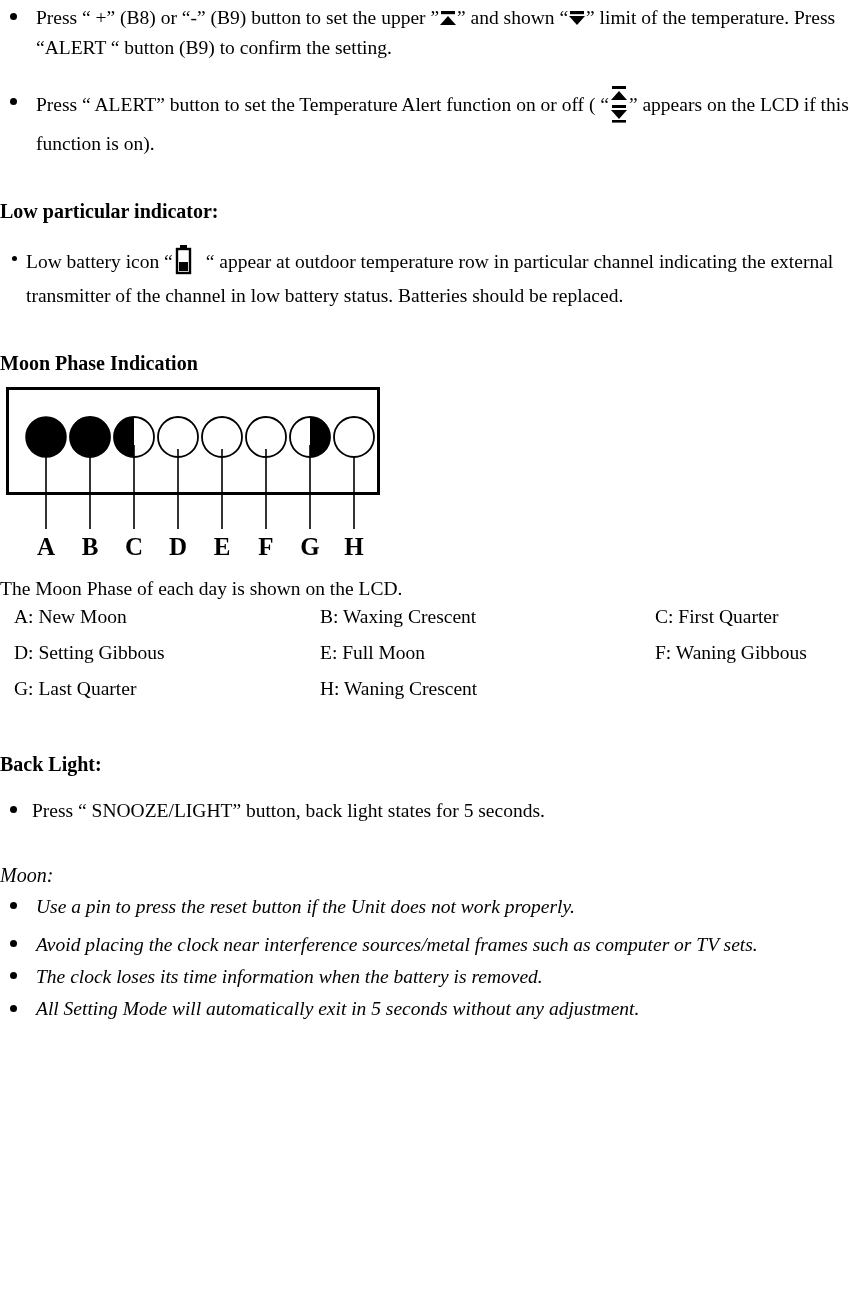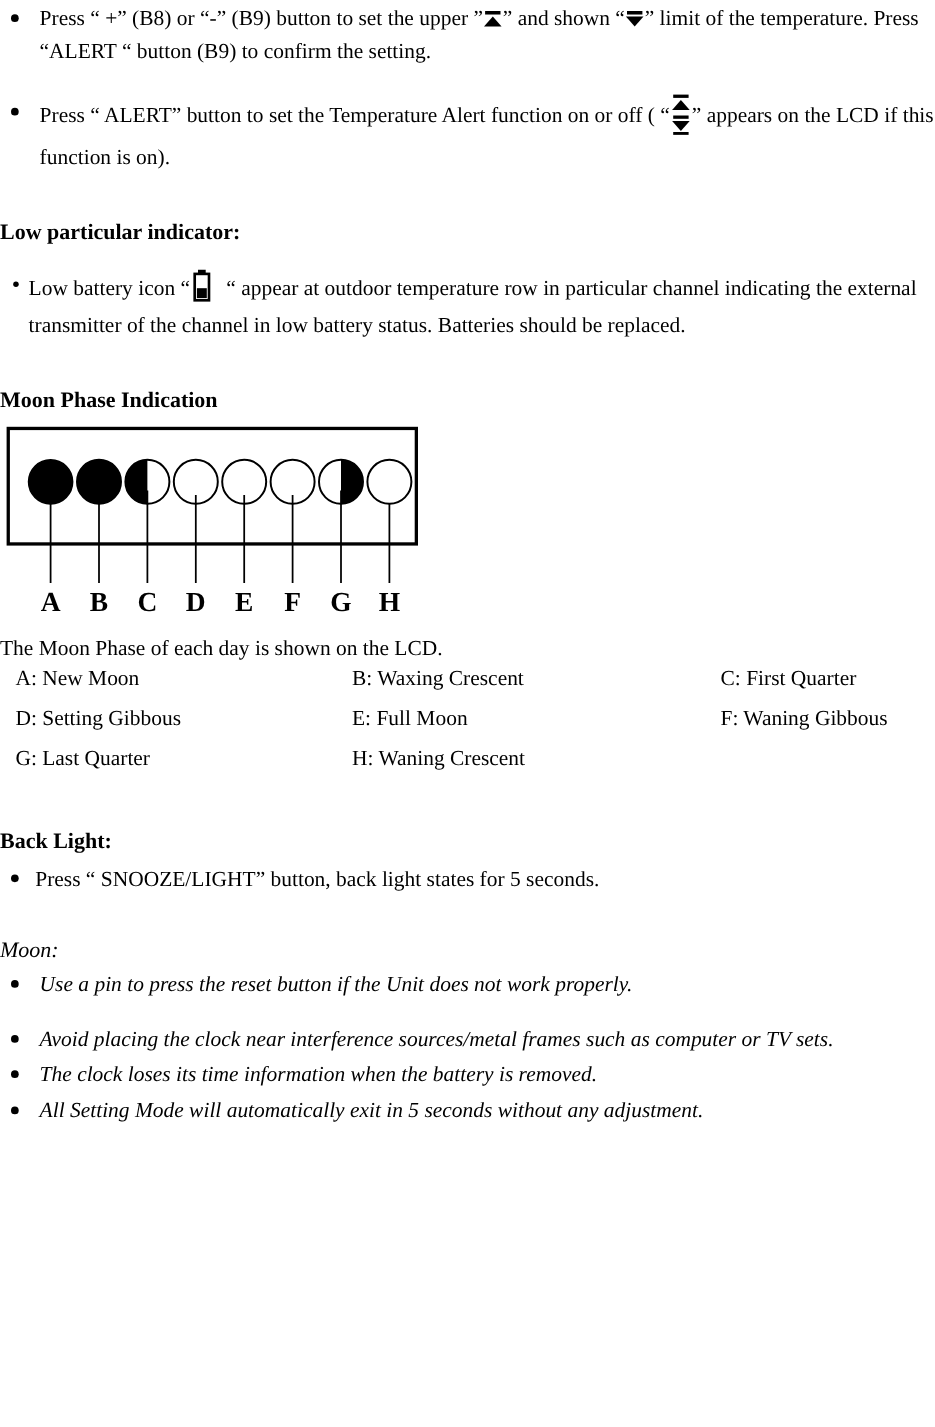--- a/index.html
+++ b/index.html
@@ -217,32 +217,32 @@
       <span class="legcell c3">F: Waning Gibbous</span>
     </div>
     <div class="legrow">
       <span class="legcell c1">G: Last Quarter</span>
       <span class="legcell c2">H: Waning Crescent</span>
     </div>
   </div>
 
   <h2 class="head" style="margin-top:38px;">Back Light:</h2>
 
-  <div class="row li" style="margin-top:8px;padding-left:32px;">
+  <div class="row li" style="margin-top:20px;padding-left:32px;">
     <span class="bullet"></span>
     <span class="txt">Press “ SNOOZE/LIGHT” button, back light states for 5 seconds.</span>
   </div>
 
   <div class="note-title" style="margin-top:38px;">Moon:</div>
 
   <div class="row li italic" style="margin-top:5px;">
     <span class="bullet"></span>
     <span class="txt">Use a pin to press the reset button if the Unit does not work properly.</span>
   </div>
-  <div class="row li italic" style="margin-top:20px;">
+  <div class="row li italic" style="margin-top:8px;">
     <span class="bullet"></span>
     <span class="txt">Avoid placing the clock near interference sources/metal frames such as computer or TV sets.</span>
   </div>
   <div class="row li italic" style="margin-top:2px;">
     <span class="bullet"></span>
     <span class="txt">The clock loses its time information when the battery is removed.</span>
   </div>
   <div class="row li italic" style="margin-top:2px;">
     <span class="bullet"></span>
     <span class="txt">All Setting Mode will automatically exit in 5 seconds without any adjustment.</span>

